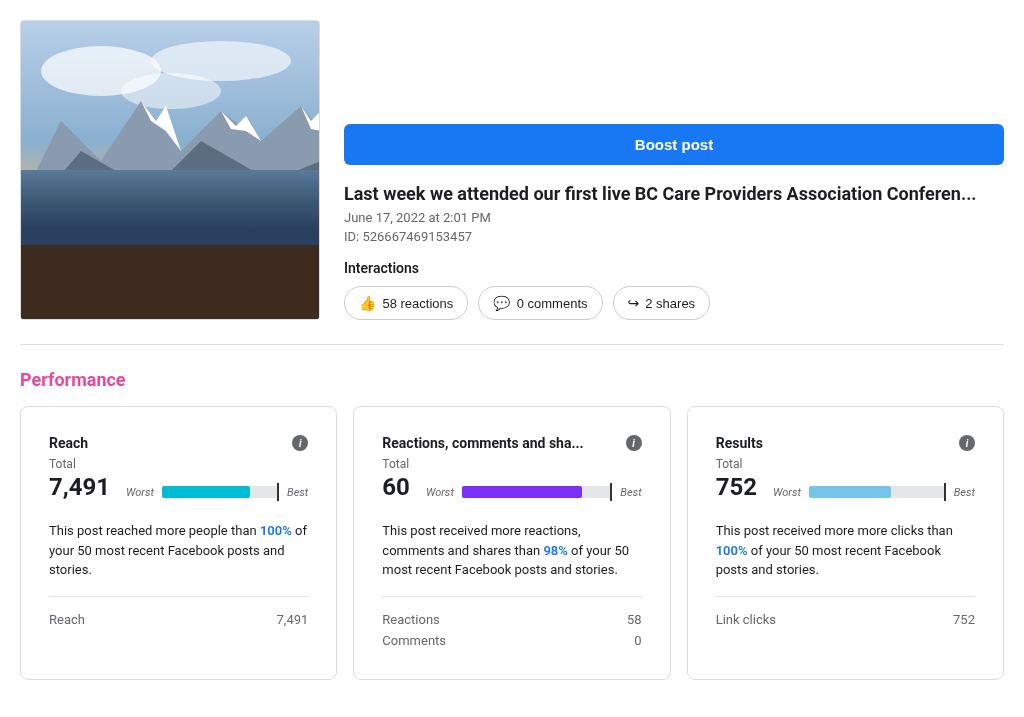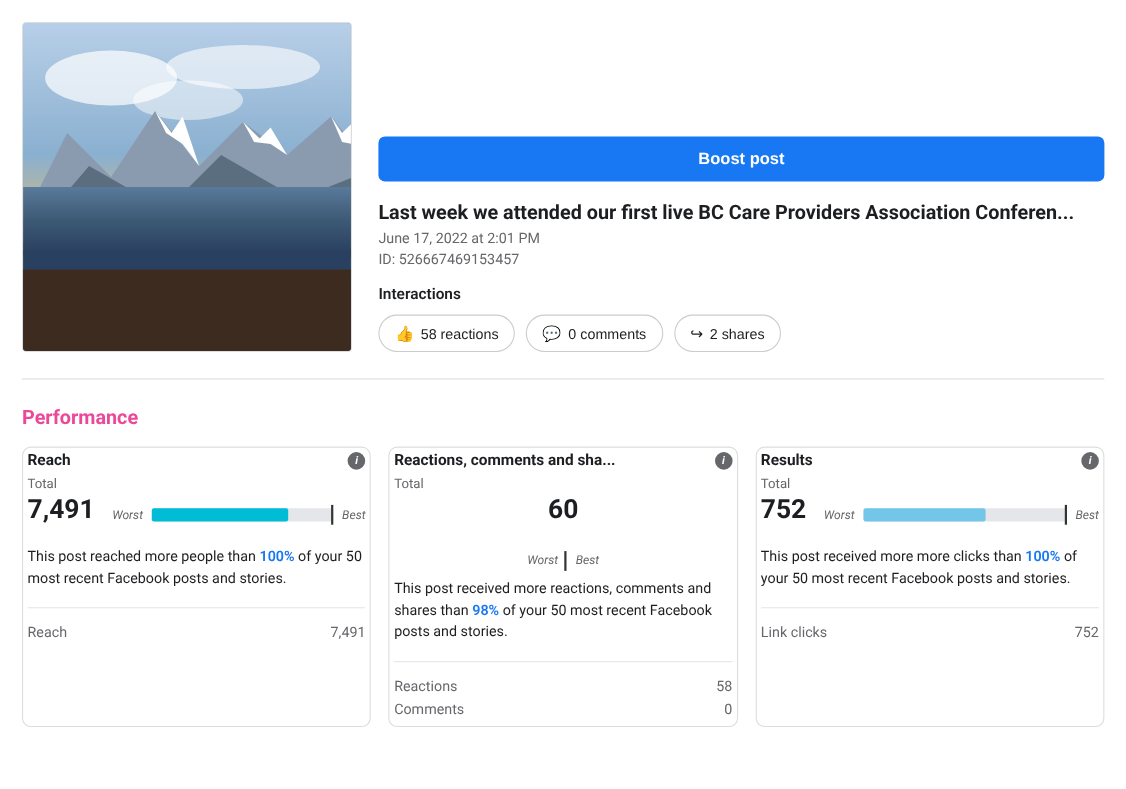--- a/index.html
+++ b/index.html
@@ -140,21 +140,21 @@
 
     .cards-row {
       display: flex;
       gap: 16px;
     }
 
     .card {
       flex: 1;
       border: 1px solid #ddd;
       border-radius: 8px;
-      padding: 4px;
+      padding: 28px;
       background: #fff;
     }
 
     .card-header {
       display: flex;
       justify-content: space-between;
       align-items: center;
       margin-bottom: 6px;
     }
 
@@ -409,21 +409,21 @@
           </div>
         </div>
       </div>
 
       <div class="card">
         <div class="card-header">
           <span class="card-title">Reactions, comments and sha...</span>
           <div class="info-icon">i</div>
         </div>
         <div class="card-total-label">Total</div>
-        <div style="display:flex; align-items:center; gap:16px; margin-bottom:10px;flex-direction:column;">
+        <div style="display:flex; align-items:center; gap:16px; margin-bottom:10px;">
           <span class="card-value">60</span>
           <div class="progress-row" style="margin-bottom:0; flex:1;">
             <span class="progress-label">Worst</span>
             <div class="progress-bar-container">
               <div class="progress-bar progress-bar-reactions"></div>
               <div class="progress-marker"></div>
             </div>
             <span class="progress-label">Best</span>
           </div>
         </div>

